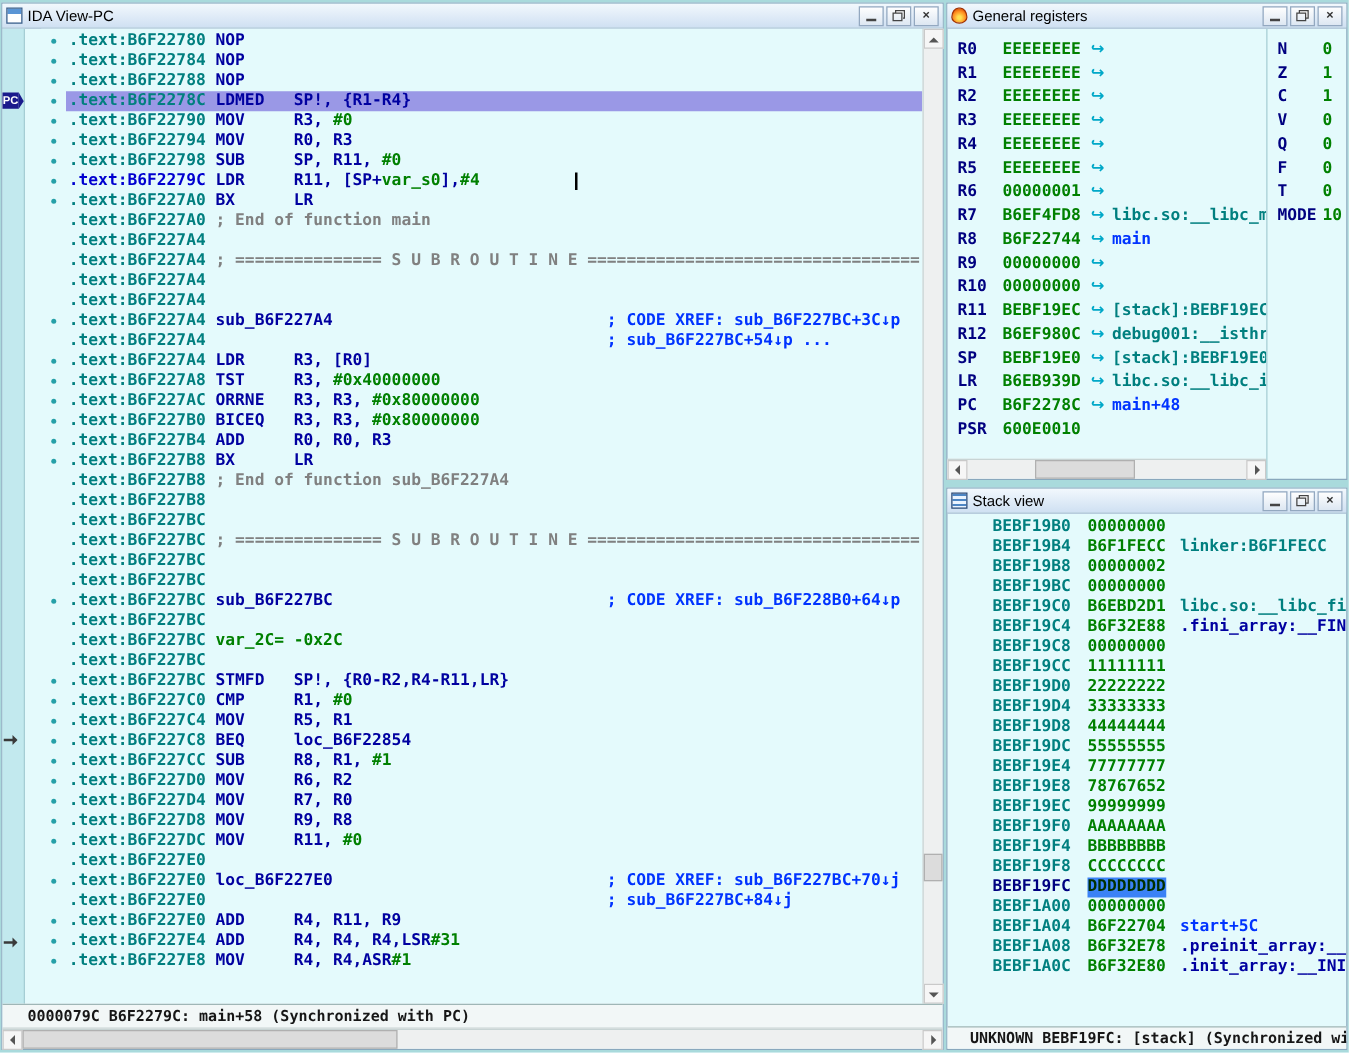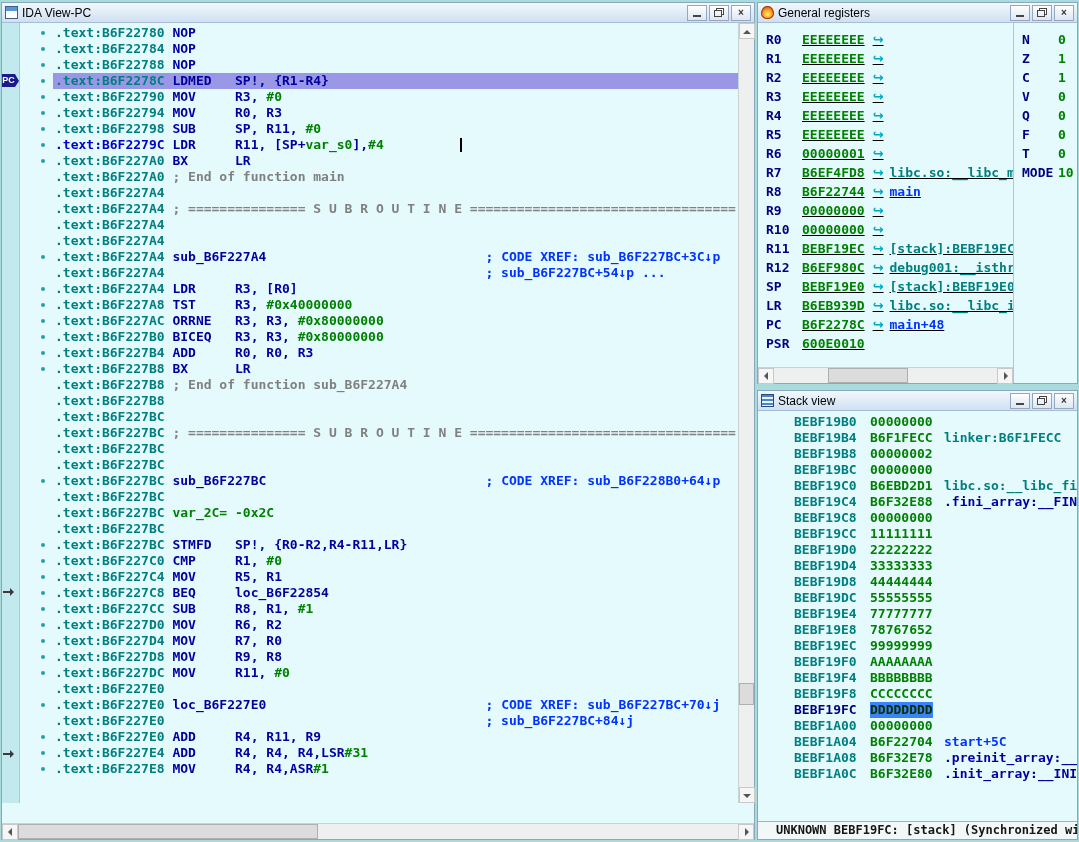--- a/index.html
+++ b/index.html
@@ -60,21 +60,21 @@
   .hthumb{position:absolute;left:16px;width:300px;top:0;height:15px;background:#dcdcdc;border:1px solid #b0b0b0;box-sizing:border-box;}
 
   .statusbar{position:absolute;left:0;right:0;bottom:16px;height:20px;background:#f2f7f7;
              border-top:1px solid #9fb6b6;border-bottom:1px solid #c8d4d4;
              font:700 12px "DejaVu Sans Mono",monospace;line-height:19px;padding-left:20px;
              color:#161616;overflow:hidden;white-space:pre;box-sizing:border-box;}
 
   
   .regs-body{position:absolute;left:0;top:20px;right:0;bottom:0;}
   .reg-list{position:absolute;left:0;top:0;right:64px;bottom:16px;overflow:hidden;padding:7px 0 0 8px;
-            font:700 13px "DejaVu Sans Mono",monospace;text-decoration:underline;}
+            font:700 13px "DejaVu Sans Mono",monospace;}
   .reg-row{height:19px;line-height:19px;white-space:nowrap;}
   .rname{display:inline-block;width:36px;color:#000080;}
   .rval{color:#008000;}
   .rarrow{color:#00a8c8;font-family:"DejaVu Sans",sans-serif;margin:0 6px 0 8px;}
   .reg-hscroll{position:absolute;left:0;right:64px;bottom:0;height:16px;background:#eef0f0;border-top:1px solid #c8d4d4;box-sizing:border-box;}
   .reg-hthumb{position:absolute;left:70px;width:80px;top:0;height:15px;background:#dcdcdc;border:1px solid #b0b0b0;box-sizing:border-box;}
   .flags-panel{position:absolute;right:0;top:0;width:64px;bottom:0;border-left:1px solid #a5cdd4;
                padding:7px 0 0 8px;font:700 13px "DejaVu Sans Mono",monospace;box-sizing:border-box;}
   .flag-row{height:19px;line-height:19px;}
   .fname{display:inline-block;width:36px;color:#000080;}
@@ -124,20 +124,21 @@
       <div class="text-region" id="disasm-lines"><div class="dline"><span class="dot"></span><span class="seg c-t">.text:B6F22780</span><span class="seg c-b"> NOP</span></div><div class="dline"><span class="dot"></span><span class="seg c-t">.text:B6F22784</span><span class="seg c-b"> NOP</span></div><div class="dline"><span class="dot"></span><span class="seg c-t">.text:B6F22788</span><span class="seg c-b"> NOP</span></div><div class="dline hl-pc"><span class="dot"></span><span class="seg c-t">.text:B6F2278C</span><span class="seg c-b"> LDMED   SP!, {R1-R4}</span></div><div class="dline"><span class="dot"></span><span class="seg c-t">.text:B6F22790</span><span class="seg c-b"> MOV     R3, </span><span class="seg c-g">#0</span></div><div class="dline"><span class="dot"></span><span class="seg c-t">.text:B6F22794</span><span class="seg c-b"> MOV     R0, R3</span></div><div class="dline"><span class="dot"></span><span class="seg c-t">.text:B6F22798</span><span class="seg c-b"> SUB     SP, R11, </span><span class="seg c-g">#0</span></div><div class="dline"><span class="dot"></span><span class="seg c-cur">.text:B6F2279C</span><span class="seg c-b"> LDR     R11, [SP+</span><span class="seg c-g">var_s0</span><span class="seg c-b">],</span><span class="seg c-g">#4</span><span class="caret"></span></div><div class="dline"><span class="dot"></span><span class="seg c-t">.text:B6F227A0</span><span class="seg c-b"> BX      LR</span></div><div class="dline"><span class="seg c-t">.text:B6F227A0</span><span class="seg c-gr"> ; End of function main</span></div><div class="dline"><span class="seg c-t">.text:B6F227A4</span></div><div class="dline"><span class="seg c-t">.text:B6F227A4</span><span class="seg c-gr"> ; =============== S U B R O U T I N E ==================================</span></div><div class="dline"><span class="seg c-t">.text:B6F227A4</span></div><div class="dline"><span class="seg c-t">.text:B6F227A4</span></div><div class="dline"><span class="dot"></span><span class="seg c-t">.text:B6F227A4</span><span class="seg c-b"> sub_B6F227A4</span><span class="seg c-bl">                            ; CODE XREF: sub_B6F227BC+3C↓p</span></div><div class="dline"><span class="seg c-t">.text:B6F227A4</span><span class="seg c-bl">                                         ; sub_B6F227BC+54↓p ...</span></div><div class="dline"><span class="dot"></span><span class="seg c-t">.text:B6F227A4</span><span class="seg c-b"> LDR     R3, [R0]</span></div><div class="dline"><span class="dot"></span><span class="seg c-t">.text:B6F227A8</span><span class="seg c-b"> TST     R3, </span><span class="seg c-g">#0x40000000</span></div><div class="dline"><span class="dot"></span><span class="seg c-t">.text:B6F227AC</span><span class="seg c-b"> ORRNE   R3, R3, </span><span class="seg c-g">#0x80000000</span></div><div class="dline"><span class="dot"></span><span class="seg c-t">.text:B6F227B0</span><span class="seg c-b"> BICEQ   R3, R3, </span><span class="seg c-g">#0x80000000</span></div><div class="dline"><span class="dot"></span><span class="seg c-t">.text:B6F227B4</span><span class="seg c-b"> ADD     R0, R0, R3</span></div><div class="dline"><span class="dot"></span><span class="seg c-t">.text:B6F227B8</span><span class="seg c-b"> BX      LR</span></div><div class="dline"><span class="seg c-t">.text:B6F227B8</span><span class="seg c-gr"> ; End of function sub_B6F227A4</span></div><div class="dline"><span class="seg c-t">.text:B6F227B8</span></div><div class="dline"><span class="seg c-t">.text:B6F227BC</span></div><div class="dline"><span class="seg c-t">.text:B6F227BC</span><span class="seg c-gr"> ; =============== S U B R O U T I N E ==================================</span></div><div class="dline"><span class="seg c-t">.text:B6F227BC</span></div><div class="dline"><span class="seg c-t">.text:B6F227BC</span></div><div class="dline"><span class="dot"></span><span class="seg c-t">.text:B6F227BC</span><span class="seg c-b"> sub_B6F227BC</span><span class="seg c-bl">                            ; CODE XREF: sub_B6F228B0+64↓p</span></div><div class="dline"><span class="seg c-t">.text:B6F227BC</span></div><div class="dline"><span class="seg c-t">.text:B6F227BC</span><span class="seg c-g"> var_2C= -0x2C</span></div><div class="dline"><span class="seg c-t">.text:B6F227BC</span></div><div class="dline"><span class="dot"></span><span class="seg c-t">.text:B6F227BC</span><span class="seg c-b"> STMFD   SP!, {R0-R2,R4-R11,LR}</span></div><div class="dline"><span class="dot"></span><span class="seg c-t">.text:B6F227C0</span><span class="seg c-b"> CMP     R1, </span><span class="seg c-g">#0</span></div><div class="dline"><span class="dot"></span><span class="seg c-t">.text:B6F227C4</span><span class="seg c-b"> MOV     R5, R1</span></div><div class="dline"><span class="dot"></span><span class="seg c-t">.text:B6F227C8</span><span class="seg c-b"> BEQ     loc_B6F22854</span></div><div class="dline"><span class="dot"></span><span class="seg c-t">.text:B6F227CC</span><span class="seg c-b"> SUB     R8, R1, </span><span class="seg c-g">#1</span></div><div class="dline"><span class="dot"></span><span class="seg c-t">.text:B6F227D0</span><span class="seg c-b"> MOV     R6, R2</span></div><div class="dline"><span class="dot"></span><span class="seg c-t">.text:B6F227D4</span><span class="seg c-b"> MOV     R7, R0</span></div><div class="dline"><span class="dot"></span><span class="seg c-t">.text:B6F227D8</span><span class="seg c-b"> MOV     R9, R8</span></div><div class="dline"><span class="dot"></span><span class="seg c-t">.text:B6F227DC</span><span class="seg c-b"> MOV     R11, </span><span class="seg c-g">#0</span></div><div class="dline"><span class="seg c-t">.text:B6F227E0</span></div><div class="dline"><span class="dot"></span><span class="seg c-t">.text:B6F227E0</span><span class="seg c-b"> loc_B6F227E0</span><span class="seg c-bl">                            ; CODE XREF: sub_B6F227BC+70↓j</span></div><div class="dline"><span class="seg c-t">.text:B6F227E0</span><span class="seg c-bl">                                         ; sub_B6F227BC+84↓j</span></div><div class="dline"><span class="dot"></span><span class="seg c-t">.text:B6F227E0</span><span class="seg c-b"> ADD     R4, R11, R9</span></div><div class="dline"><span class="dot"></span><span class="seg c-t">.text:B6F227E4</span><span class="seg c-b"> ADD     R4, R4, R4,LSR</span><span class="seg c-g">#31</span></div><div class="dline"><span class="dot"></span><span class="seg c-t">.text:B6F227E8</span><span class="seg c-b"> MOV     R4, R4,ASR</span><span class="seg c-g">#1</span></div></div>
       <div class="vscroll">
         <span class="sb-btn up">
             <span class="arr"></span>
           </span>
         <span class="vthumb"></span>
         <span class="sb-btn down">
             <span class="arr"></span>
           </span>
       </div>
+      <div class="statusbar">0000079C B6F2279C: main+58 (Synchronized with PC)</div>
       <div class="hscroll">
         <span class="sb-btn left">
             <span class="arr"></span>
           </span>
         <span class="hthumb"></span>
         <span class="sb-btn right">
             <span class="arr"></span>
           </span>
       </div>
     </div>

